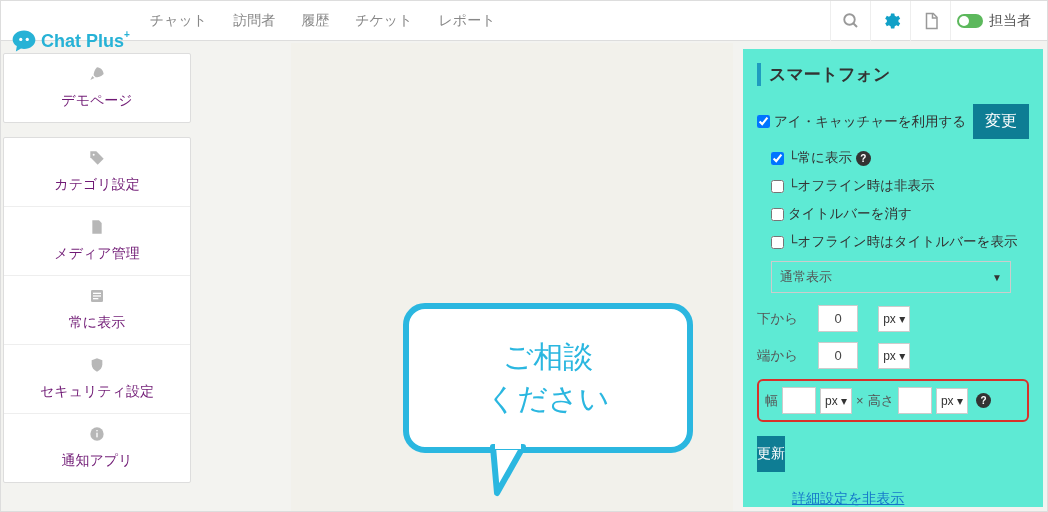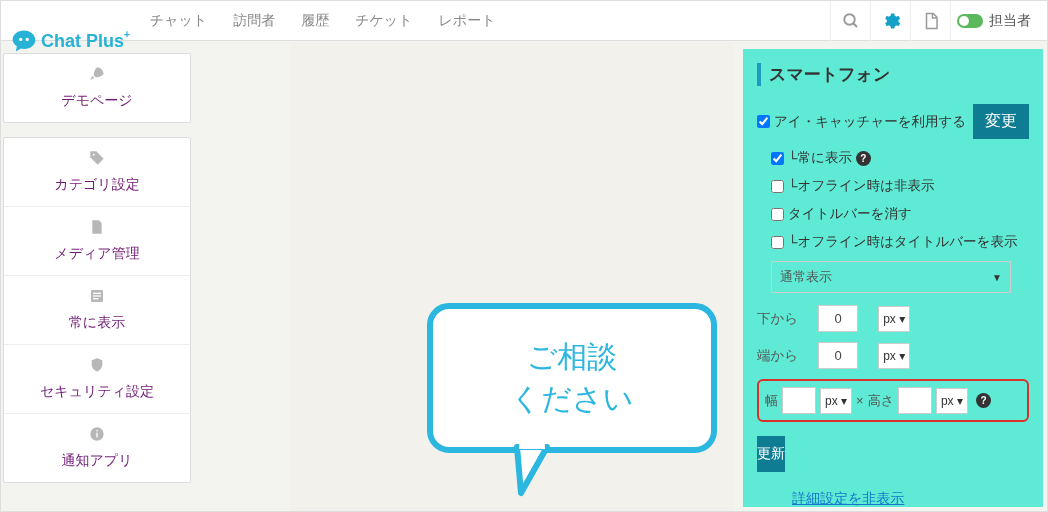--- a/index.html
+++ b/index.html
@@ -19,21 +19,21 @@
   .toggle { width:26px; height:14px; border-radius:7px; background:#5cb85c; position:relative;}
   .toggle::after{content:"";position:absolute;width:10px;height:10px;border-radius:50%;background:#fff;top:2px;left:2px;}
   
   .sidebar { position:absolute; left:2px; top:52px; width:188px; }
   .sidegroup { background:#fff; border:1px solid #ddd; border-radius:2px; margin-bottom:14px; }
   .sideitem { padding:12px 14px; display:flex; align-items:center; gap:10px; color:#701a75; cursor:pointer; border-bottom:1px solid #eee;flex-direction:column;}
   .sideitem:last-child{border-bottom:none;}
   .sideicon { width:16px; height:16px; flex-shrink:0; opacity:.6; fill:#888;}
   
   .canvas { position:absolute; left:290px; top:42px; width:442px; height:468px; background:#f2f1eb;}
-  .bubble { position:absolute; left:136px; top:260px; width:270px; height:180px; }
+  .bubble { position:absolute; left:112px; top:260px; width:270px; height:180px; }
   .bubble-box { width:290px; height:150px; border:6px solid #2bb7e0; border-radius:22px; background:#fff; display:flex; align-items:center; justify-content:center; }
   .bubble-text { color:#2bb7e0; font-size:30px; text-align:center; line-height:1.4; font-weight:500;}
   
   
   .panel { position:absolute; right:4px; top:48px; width:300px; background:#5eead4; padding:14px 14px 14px 14px; height:458px;}
   .panel-title { border-left:4px solid #1f9bbf; padding-left:8px; font-size:17px; font-weight:bold; color:#333; margin-bottom:18px;}
   .row { display:flex; align-items:center; gap:4px; margin-bottom:10px; font-size:13.5px; color:#333;}
   .row input[type=checkbox]{ width:13px;height:13px;}
   .btn { background:#0e7d94; color:#fff; border:none; padding:7px 12px; font-size:16px; cursor:pointer;}
   .btn.update{ padding:9px 0; font-size:14px;}

